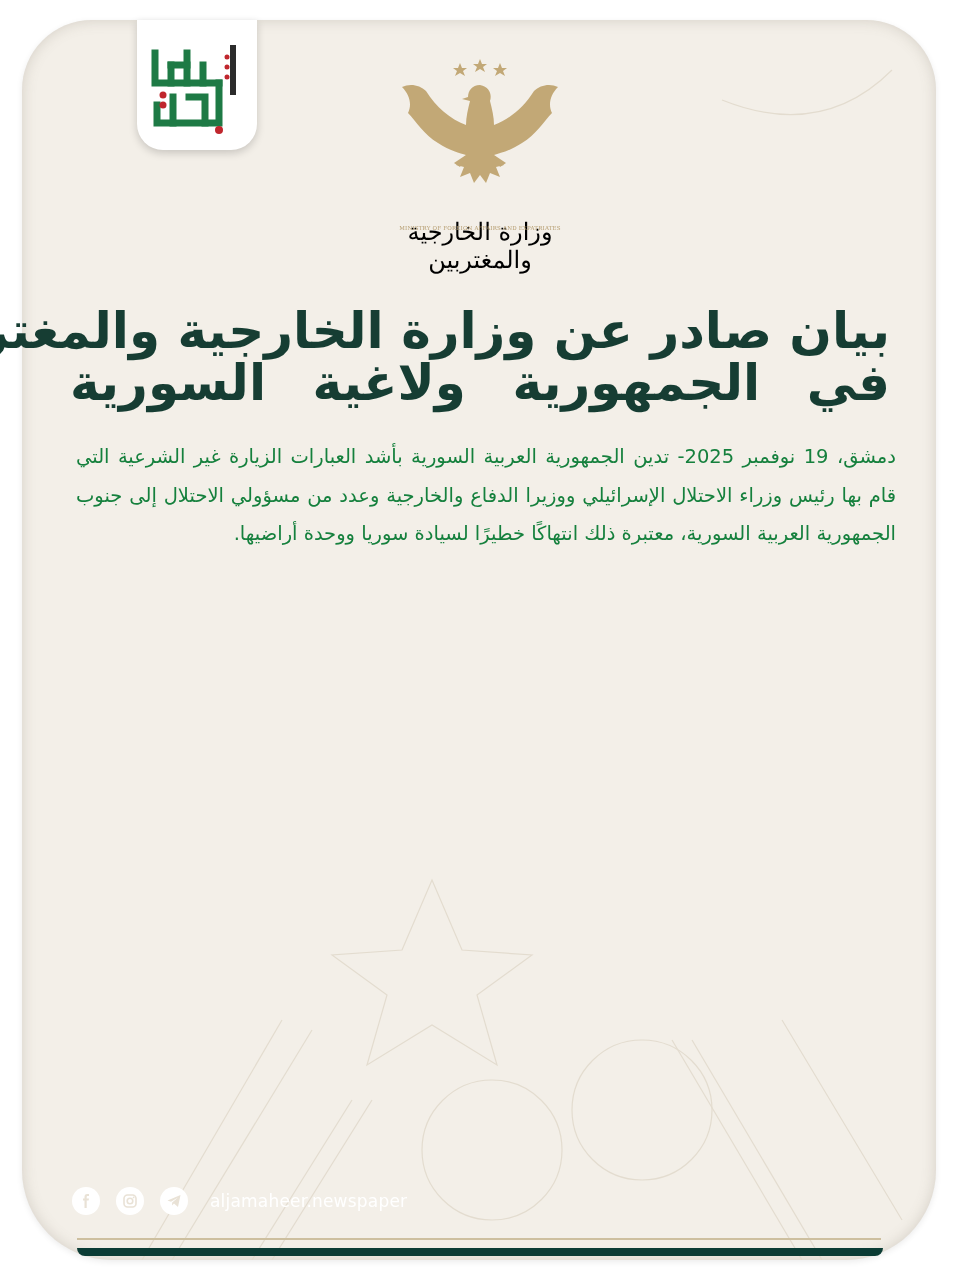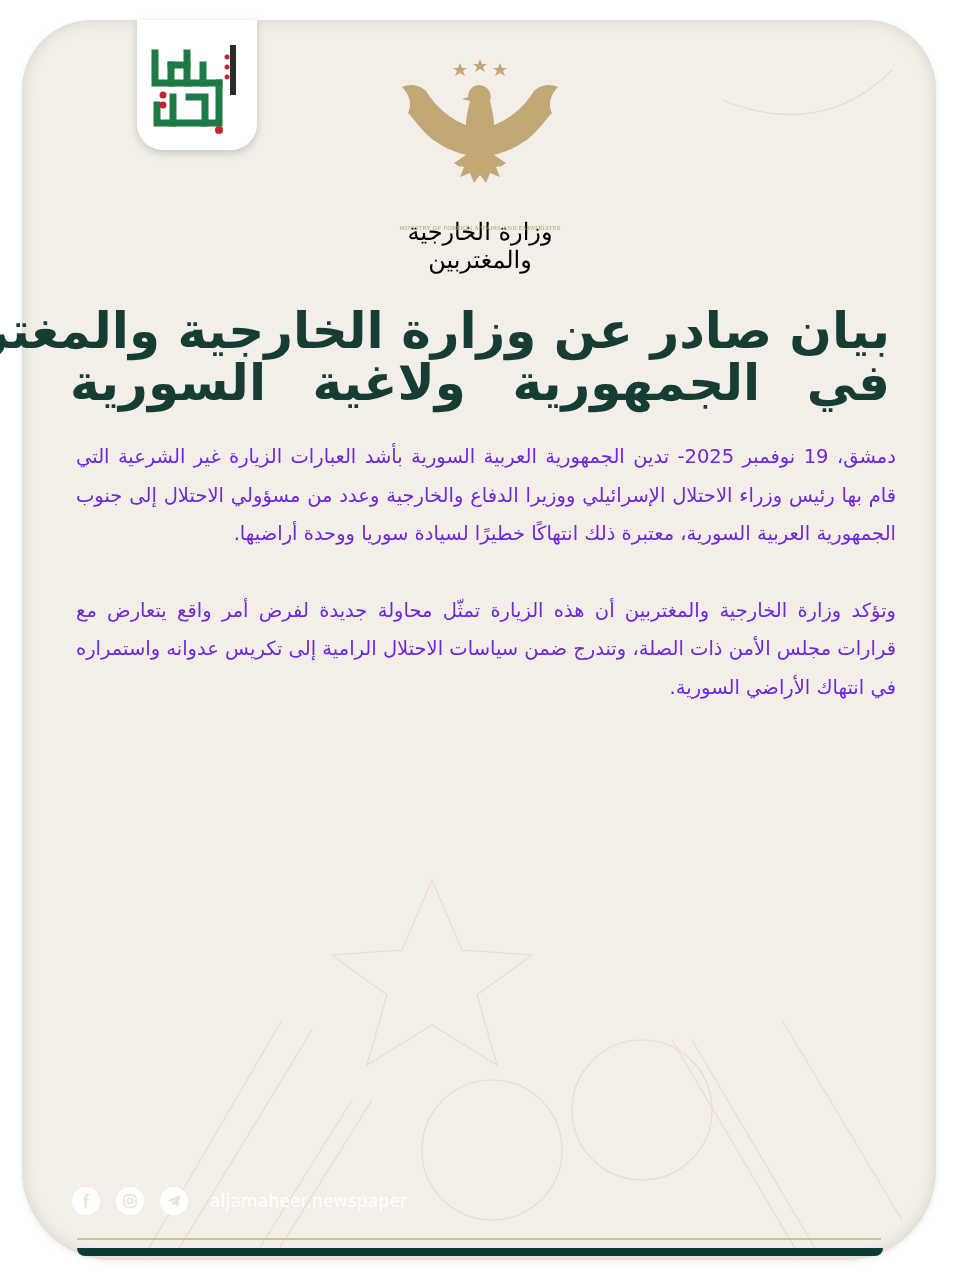--- a/index.html
+++ b/index.html
@@ -90,21 +90,21 @@
 
     .body {
       position: absolute;
       left: 76px; top: 438px;
       width: 820px;
       direction: rtl;
       text-align: justify;
       font-family: "DejaVu Sans", sans-serif;
       font-size: 19.5px;
       line-height: 38.5px;
-      color: #6d28d9;
+      color: #15803d;
       z-index: 2;
     }
     .body p { margin-bottom: 38px; }
 
     .footer-social {
       position: absolute;
       left: 72px; top: 1186px;
       height: 30px;
       display: flex; align-items: center; gap: 16px;
       z-index: 2;
@@ -198,21 +198,20 @@
   <div class="emblem-arabic">وزارة الخارجية والمغتربين</div>
   <div class="emblem-caption">MINISTRY OF FOREIGN AFFAIRS AND EXPATRIATES</div>
 
   <h1 class="title">
     <span class="line">بيان صادر عن وزارة الخارجية والمغتربين</span>
     <span class="line">في الجمهورية ولاغية السورية</span>
   </h1>
 
   <div class="body">
     <p>دمشق، 19 نوفمبر 2025- تدين الجمهورية العربية السورية بأشد العبارات الزيارة غير الشرعية التي قام بها رئيس وزراء الاحتلال الإسرائيلي ووزيرا الدفاع والخارجية وعدد من مسؤولي الاحتلال إلى جنوب الجمهورية العربية السورية، معتبرة ذلك انتهاكًا خطيرًا لسيادة سوريا ووحدة أراضيها.</p>
-    <p>وتؤكد وزارة الخارجية والمغتربين أن هذه الزيارة تمثّل محاولة جديدة لفرض أمر واقع يتعارض مع قرارات مجلس الأمن ذات الصلة، وتندرج ضمن سياسات الاحتلال الرامية إلى تكريس عدوانه واستمراره في انتهاك الأراضي السورية.</p>
   </div>
 
   <div class="footer-social">
     <span class="social-icon">
       <svg viewBox="0 0 16 16">
           <path d="M9.5 3 H11 V1 H9.2 C7.3 1 6.5 2.2 6.5 4 V5.5 H5 V7.5 H6.5 V15 H8.7 V7.5 H10.6 L11 5.5 H8.7 V4.2 C8.7 3.5 9 3 9.5 3 Z" fill="#e9e2d6"></path>
         </svg>
     </span>
     <span class="social-icon">
       <svg viewBox="0 0 16 16">

